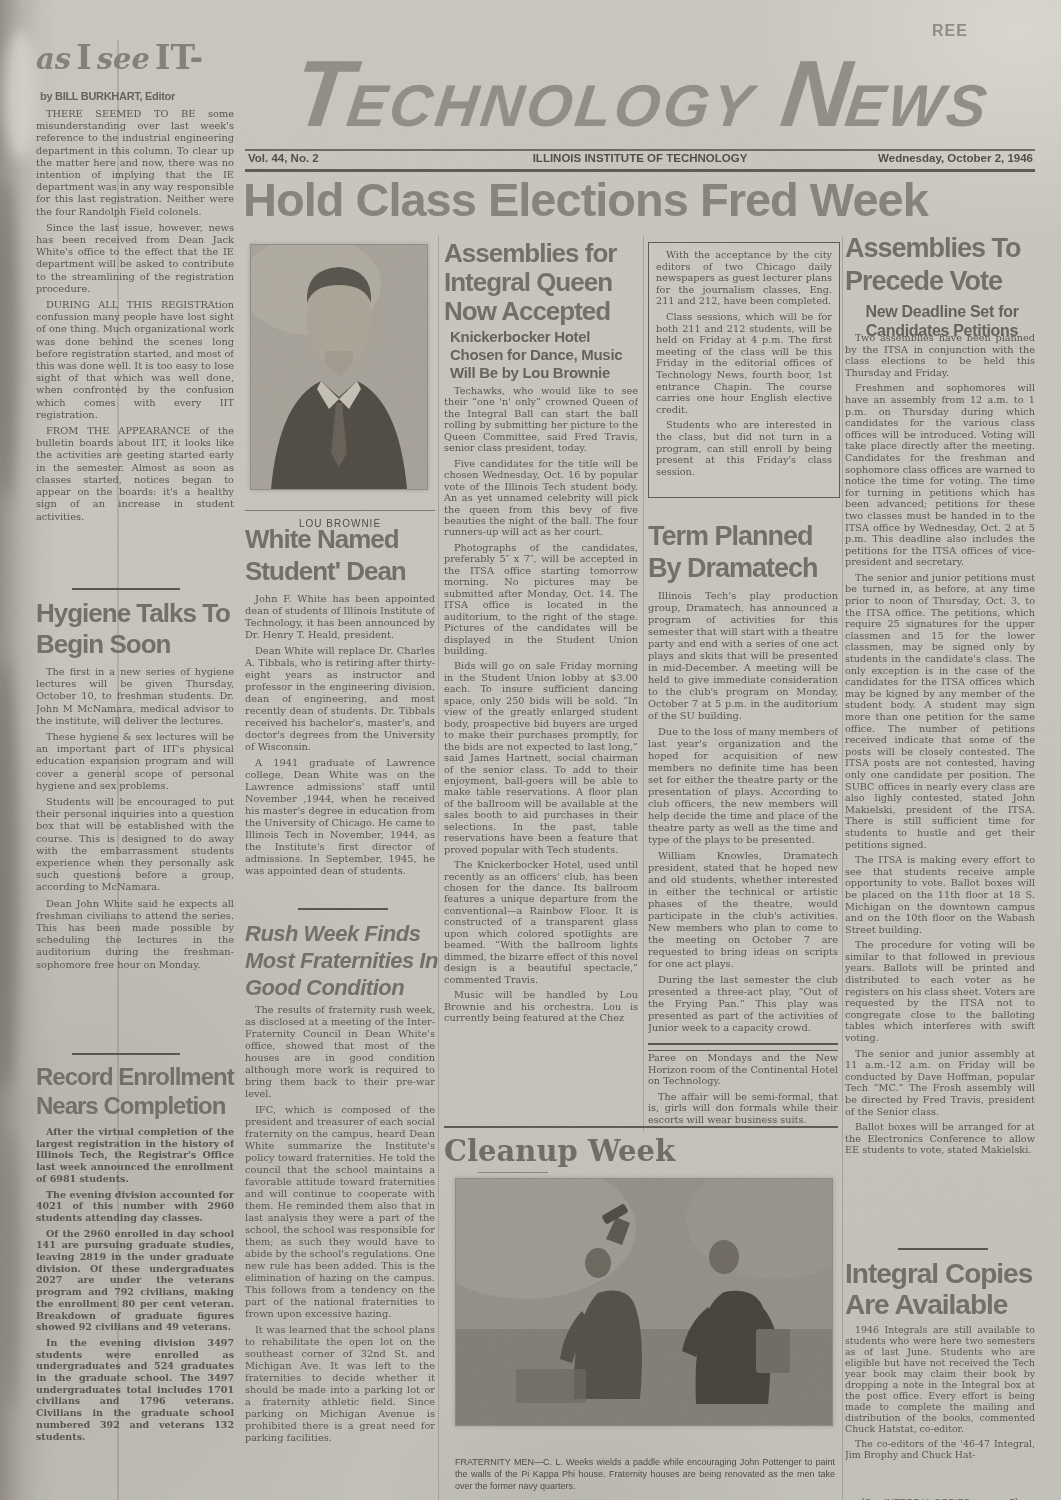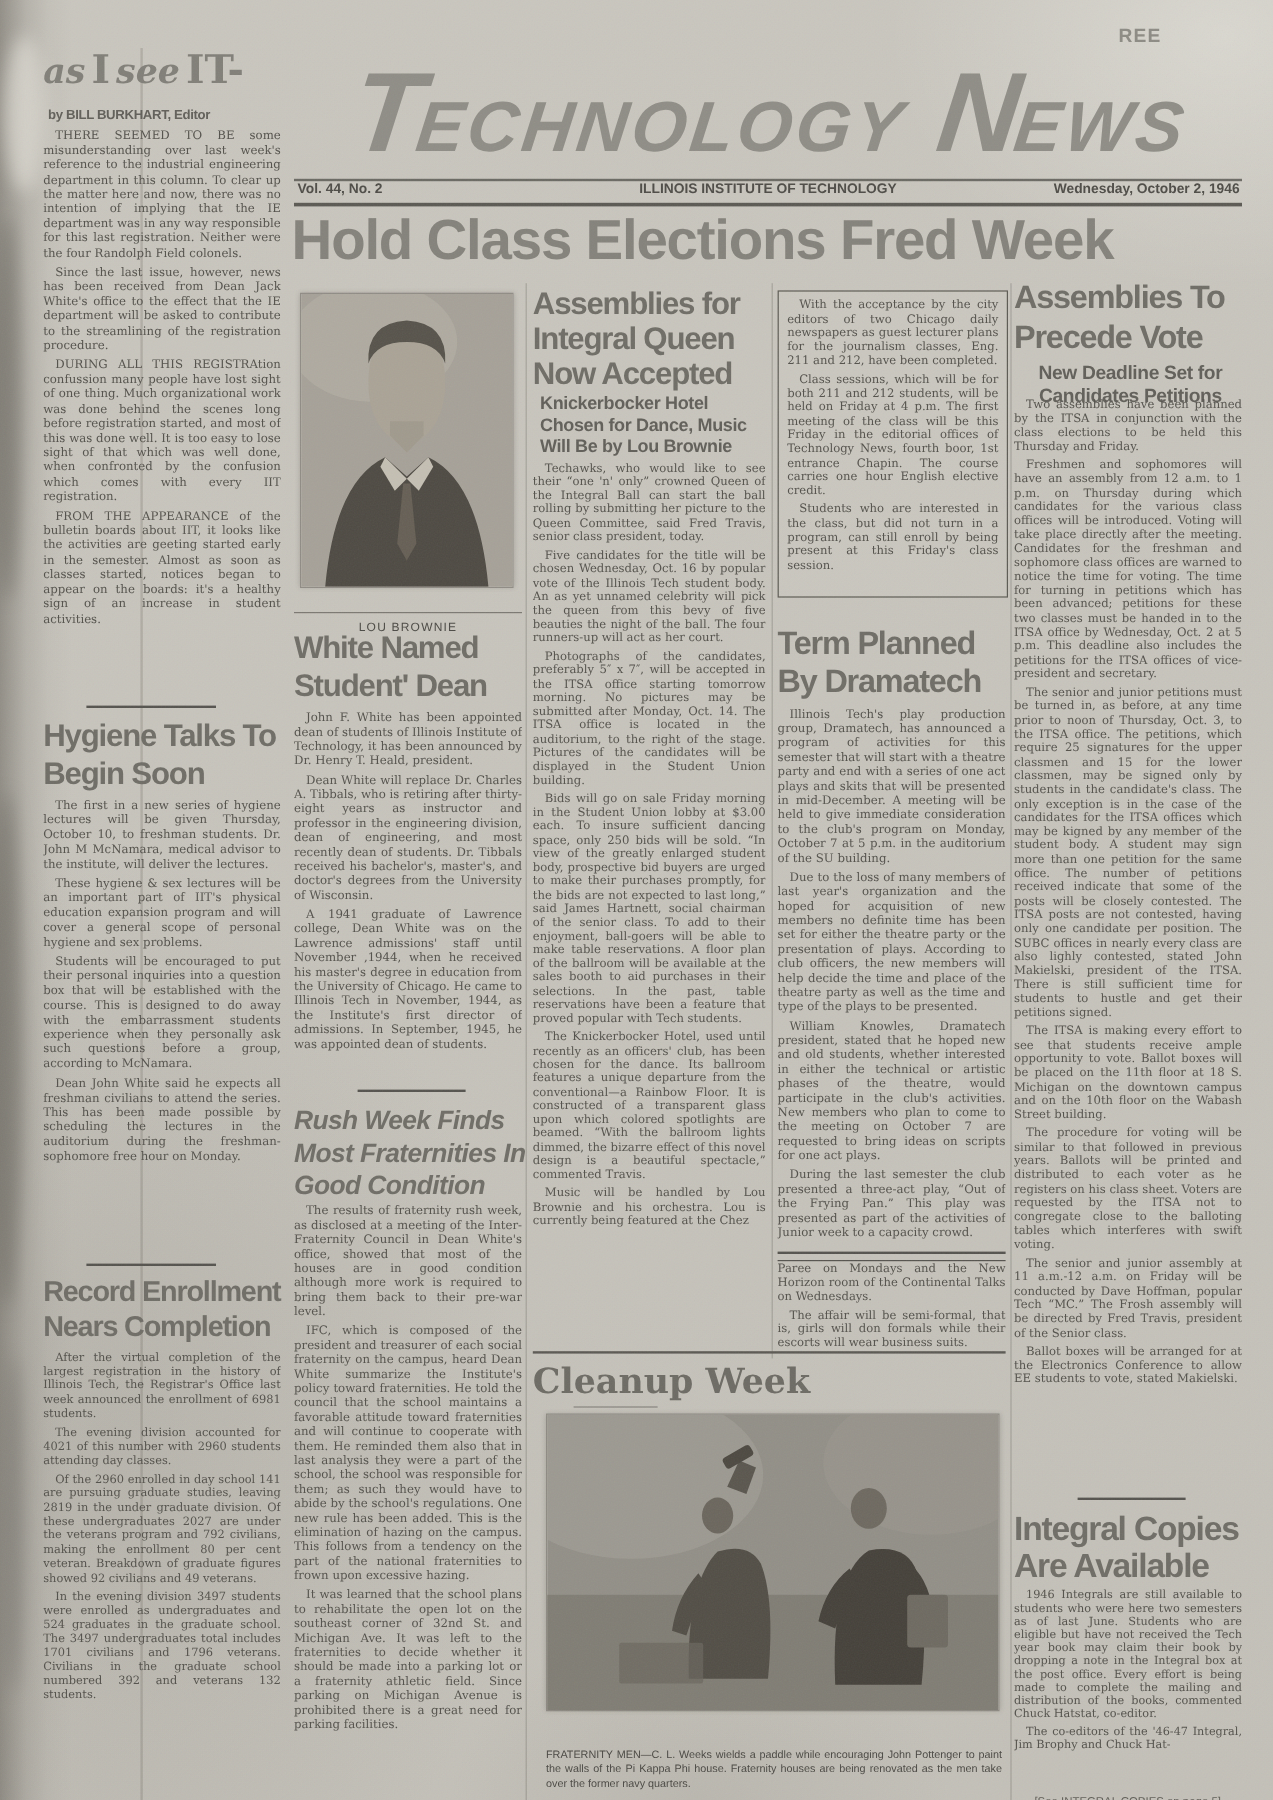--- a/index.html
+++ b/index.html
@@ -101,21 +101,21 @@
   <div class="abs head" style="left:36px;top:598px;width:200px;font-size:26px;line-height:31px;">Hygiene Talks To Begin Soon</div>
   <div class="abs bodytext fs-a" style="left:36px;top:666px;width:198px;height:384px;">
       <p>The first in a new series of hygiene lectures will be given Thursday, October 10, to freshman students. Dr. John M McNamara, medical advisor to the institute, will deliver the lectures.</p>
       <p>These hygiene &amp; sex lectures will be an important part of IIT's physical education expansion program and will cover a general scope of personal hygiene and sex problems.</p>
       <p>Students will be encouraged to put their personal inquiries into a question box that will be established with the course. This is designed to do away with the embarrassment students experience when they personally ask such questions before a group, according to McNamara.</p>
       <p>Dean John White said he expects all freshman civilians to attend the series. This has been made possible by scheduling the lectures in the auditorium during the freshman-sophomore free hour on Monday.</p>
     </div>
   <div class="divider" style="left:72px;top:1053px;width:108px;"></div>
 
   <div class="abs head" style="left:36px;top:1062px;width:202px;font-size:24px;line-height:29px;">Record Enrollment Nears Completion</div>
-  <div class="abs bodytext fs-b" style="left:36px;top:1126px;width:198px;height:372px;">
+  <div class="abs bodytext fs-b" style="left:36px;top:1126px;width:198px;height:372px;font-weight:bold;">
       <p>After the virtual completion of the largest registration in the history of Illinois Tech, the Registrar's Office last week announced the enrollment of 6981 students.</p>
       <p>The evening division accounted for 4021 of this number with 2960 students attending day classes.</p>
       <p>Of the 2960 enrolled in day school 141 are pursuing graduate studies, leaving 2819 in the under graduate division. Of these undergraduates 2027 are under the veterans program and 792 civilians, making the enrollment 80 per cent veteran. Breakdown of graduate figures showed 92 civilians and 49 veterans.</p>
       <p>In the evening division 3497 students were enrolled as undergraduates and 524 graduates in the graduate school. The 3497 undergraduates total includes 1701 civilians and 1796 veterans. Civilians in the graduate school numbered 392 and veterans 132 students.</p>
     </div>
 
   <div class="photo" style="left:250px;top:244px;width:176px;height:244px;">
     <svg width="176" height="244" viewBox="0 0 176 244">
       <rect width="176" height="244" fill="#aba79d"></rect>
       <rect width="176" height="244" fill="#9d998f" opacity=".35"></rect>
@@ -166,21 +166,21 @@
 
   <div class="abs head" style="left:648px;top:520px;width:192px;font-size:27px;line-height:32px;">Term Planned By Dramatech</div>
   <div class="abs bodytext fs-d" style="left:648px;top:590px;width:190px;height:452px;">
       <p>Illinois Tech's play production group, Dramatech, has announced a program of activities for this semester that will start with a theatre party and end with a series of one act plays and skits that will be presented in mid-December. A meeting will be held to give immediate consideration to the club's program on Monday, October 7 at 5 p.m. in the auditorium of the SU building.</p>
       <p>Due to the loss of many members of last year's organization and the hoped for acquisition of new members no definite time has been set for either the theatre party or the presentation of plays. According to club officers, the new members will help decide the time and place of the theatre party as well as the time and type of the plays to be presented.</p>
       <p>William Knowles, Dramatech president, stated that he hoped new and old students, whether interested in either the technical or artistic phases of the theatre, would participate in the club's activities. New members who plan to come to the meeting on October 7 are requested to bring ideas on scripts for one act plays.</p>
       <p>During the last semester the club presented a three-act play, “Out of the Frying Pan.” This play was presented as part of the activities of Junior week to a capacity crowd.</p>
     </div>
   <div class="abs" style="left:648px;top:1043px;width:190px;height:5px;border-top:2px solid #55534e;border-bottom:1px solid #55534e;"></div>
   <div class="abs bodytext fs-e flush-first" style="left:648px;top:1052px;width:190px;height:74px;">
-      <p>Paree on Mondays and the New Horizon room of the Continental Talks on Wednesdays.</p>
+      <p>Paree on Mondays and the New Horizon room of the Continental Hotel on Technology.</p>
       <p>The affair will be semi-formal, that is, girls will don formals while their escorts will wear business suits.</p>
     </div>
 
   <div class="abs head" style="left:845px;top:232px;width:194px;font-size:27px;line-height:33px;">Assemblies To Precede Vote</div>
   <div class="abs subhead" style="left:850px;top:302px;width:184px;font-size:16px;line-height:19px;text-align:center;">New Deadline Set for Candidates Petitions</div>
   <div class="abs bodytext fs-e" style="left:845px;top:332px;width:190px;height:900px;">
       <p>Two assemblies have been planned by the ITSA in conjunction with the class elections to be held this Thursday and Friday.</p>
       <p>Freshmen and sophomores will have an assembly from 12 a.m. to 1 p.m. on Thursday during which candidates for the various class offices will be introduced. Voting will take place directly after the meeting. Candidates for the freshman and sophomore class offices are warned to notice the time for voting. The time for turning in petitions which has been advanced; petitions for these two classes must be handed in to the ITSA office by Wednesday, Oct. 2 at 5 p.m. This deadline also includes the petitions for the ITSA offices of vice-president and secretary.</p>
       <p>The senior and junior petitions must be turned in, as before, at any time prior to noon of Thursday, Oct. 3, to the ITSA office. The petitions, which require 25 signatures for the upper classmen and 15 for the lower classmen, may be signed only by students in the candidate's class. The only exception is in the case of the candidates for the ITSA offices which may be kigned by any member of the student body. A student may sign more than one petition for the same office. The number of petitions received indicate that some of the posts will be closely contested. The ITSA posts are not contested, having only one candidate per position. The SUBC offices in nearly every class are also lighly contested, stated John Makielski, president of the ITSA. There is still sufficient time for students to hustle and get their petitions signed.</p>
       <p>The ITSA is making every effort to see that students receive ample opportunity to vote. Ballot boxes will be placed on the 11th floor at 18 S. Michigan on the downtown campus and on the 10th floor on the Wabash Street building.</p>

